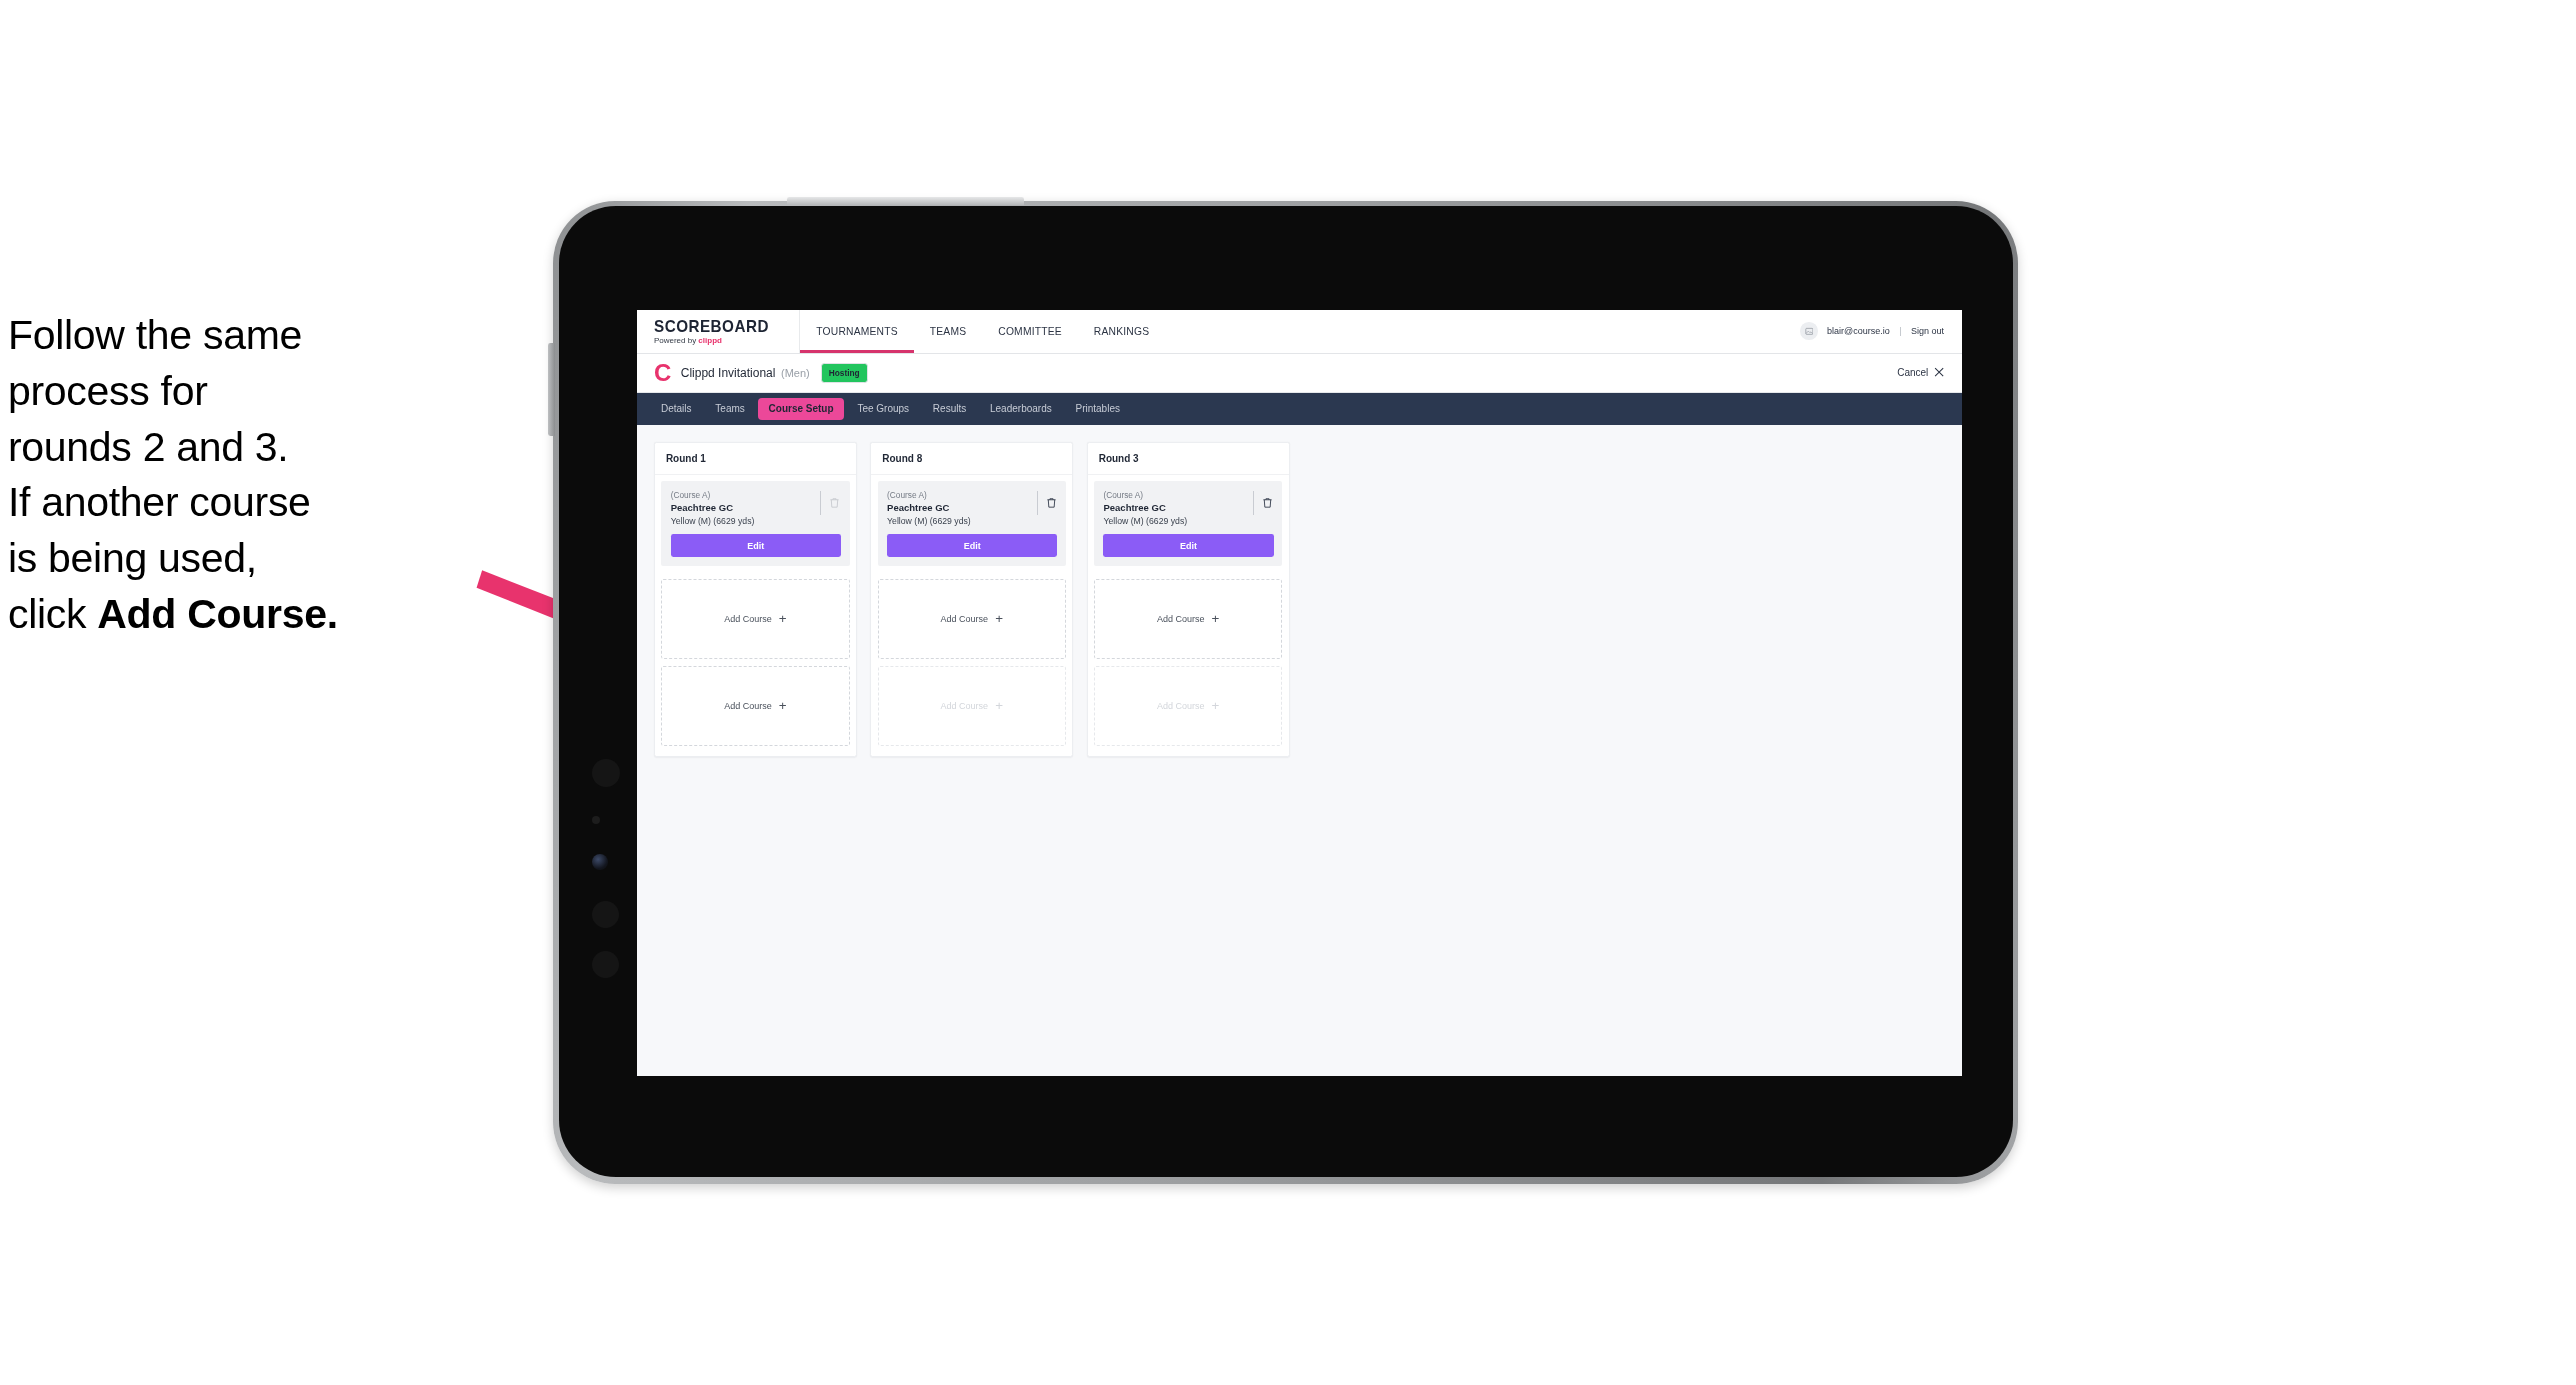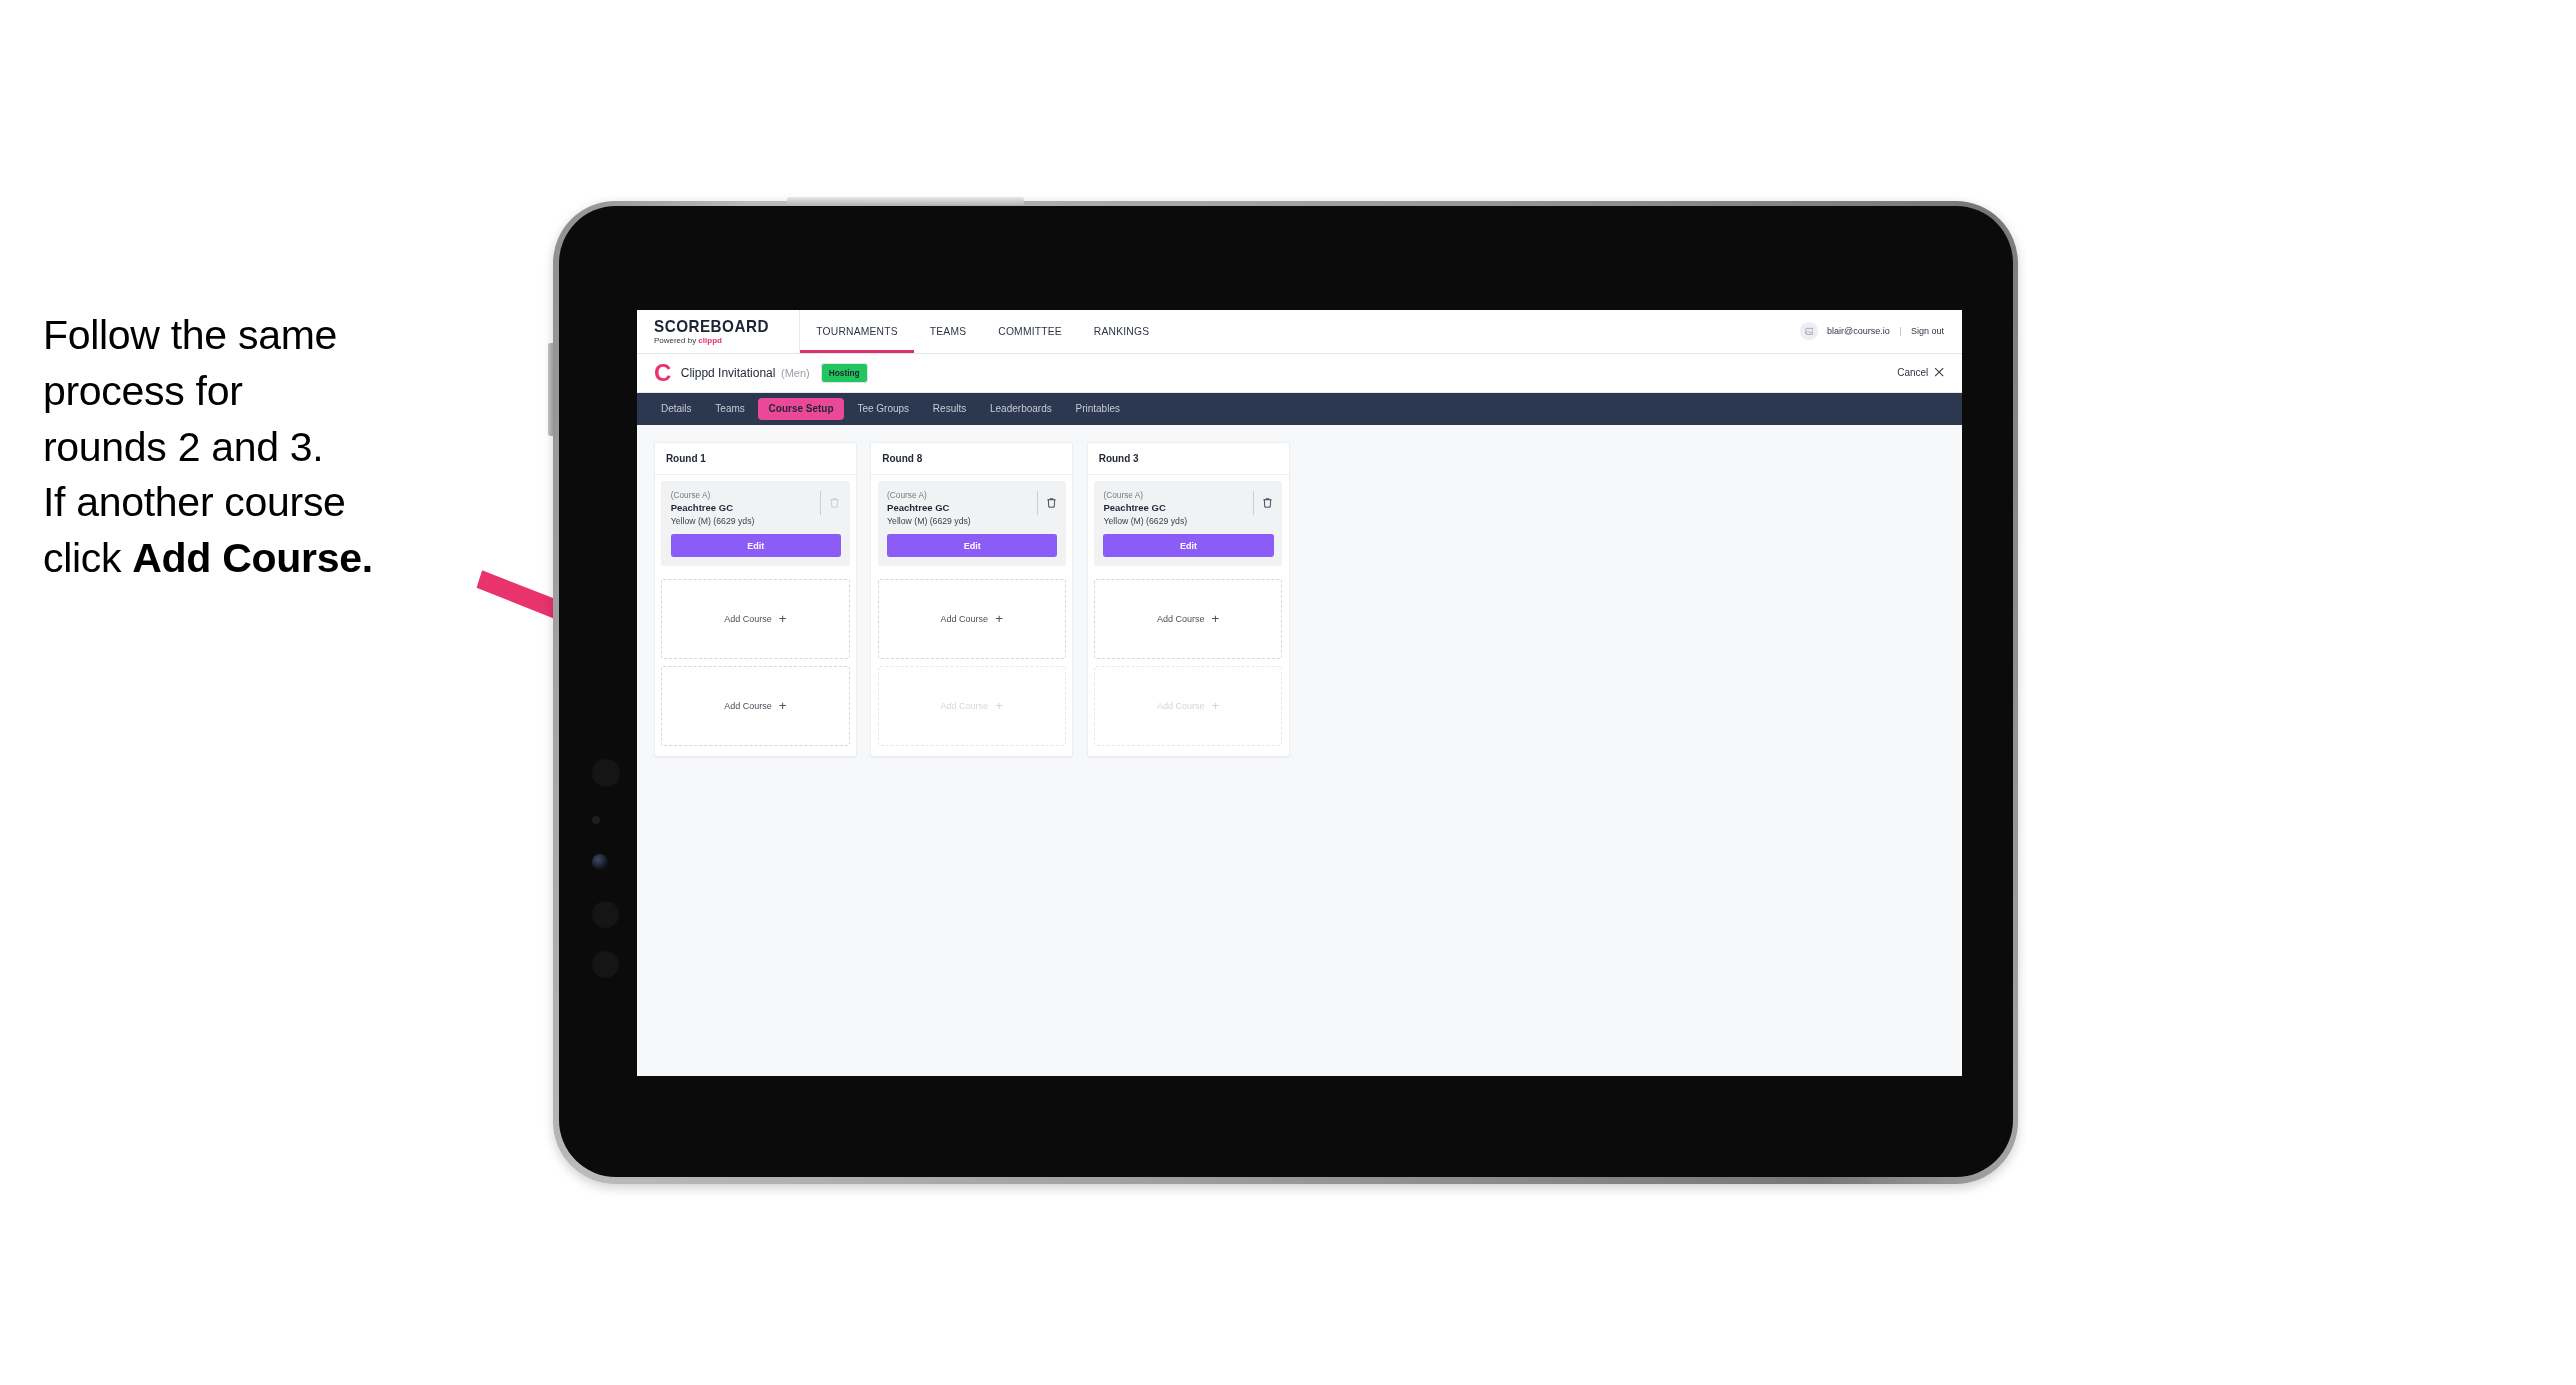--- a/index.html
+++ b/index.html
@@ -21,21 +21,21 @@
     position: absolute;
     left: 8px;
     top: 308px;
     width: 505px;
     font-size: 41px;
     line-height: 1.36;
     color: #000000;
     font-family: "Liberation Sans", sans-serif;
     letter-spacing: -0.3px;
   }
-  #caption .line { display: block; white-space: nowrap; margin-left: 35px; }
+  #caption .line { display: block; white-space: nowrap; }
   #caption .strong { font-weight: 700; }
 
   
   #arrow-annotation {
     position: absolute;
     left: 474px;
     top: 553px;
     width: 332px;
     height: 150px;
     pointer-events: none;
@@ -358,20 +358,21 @@
   }
 </style>
 </head>
 <body>
 
 <div id="caption">
   <span class="line">Follow the same</span>
   <span class="line">process for</span>
   <span class="line">rounds 2 and 3.</span>
   <span class="line">If another course</span>
+  <span class="line">is being used,</span>
   <span class="line"><span>click </span><span class="strong">Add Course.</span></span>
 </div>
 
 <svg id="arrow-annotation" viewBox="0 0 420 190">
   <g>
     <path d="M10 22 L295 133 L276 153 L3 44 Z" fill="#E8336D"></path>
     <path d="M248 96 L315 152 L240 170 Z" fill="#E8336D"></path>
   </g>
 </svg>
 

